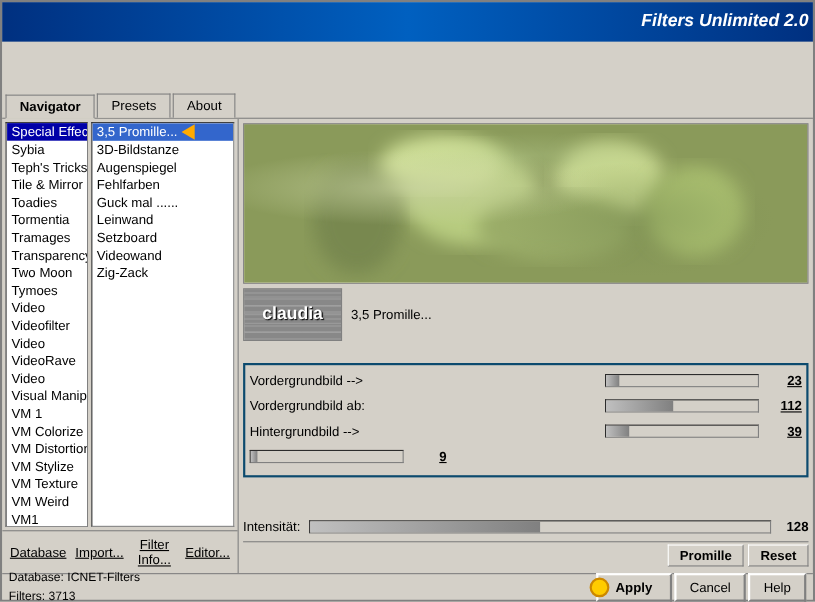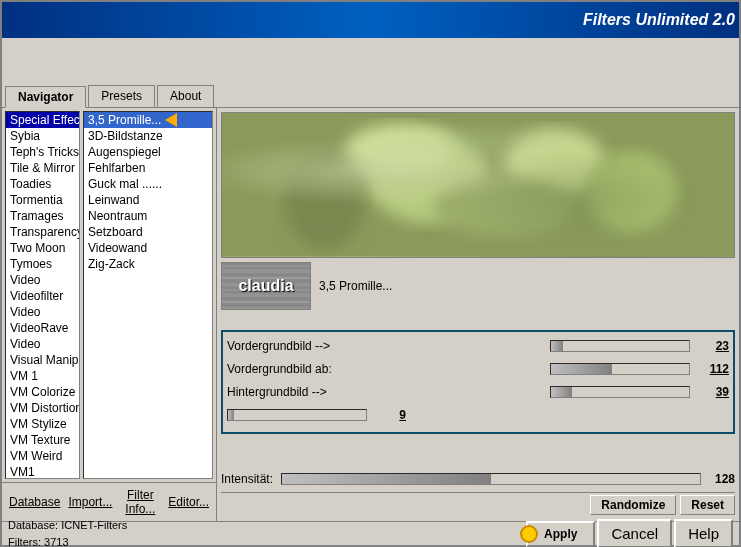--- a/index.html
+++ b/index.html
@@ -351,21 +351,21 @@
       background: #ffcc00;
       border-radius: 50%;
       border: 2px solid #cc8800;
     }
 
     .btn-normal {
       background: #d4d0c8;
       border: 2px solid;
       border-color: #fff #808080 #808080 #fff;
       padding: 4px 12px;
-      font-size: 15px;
+      font-size: 12px;
       cursor: pointer;
     }
 
     
     .sublist-item.selected-highlight {
       background: #3366cc;
       color: white;
     }
   </style>
 </head>
@@ -428,21 +428,20 @@
         <div class="right-sublist">
           <div class="sublist-item selected-highlight" style="display:flex;align-items:center;">
             <span>3,5 Promille...</span>
             <span style="display:inline-block;margin-left:4px;width:0;height:0;border-top:7px solid transparent;border-bottom:7px solid transparent;border-right:12px solid #ffaa00;"></span>
           </div>
           <div class="sublist-item">3D-Bildstanze</div>
           <div class="sublist-item">Augenspiegel</div>
           <div class="sublist-item">Fehlfarben</div>
           <div class="sublist-item">Guck mal ......</div>
           <div class="sublist-item">Leinwand</div>
-          <div class="sublist-item">Neontraum</div>
           <div class="sublist-item">Setzboard</div>
           <div class="sublist-item">Videowand</div>
           <div class="sublist-item">Zig-Zack</div>
         </div>
       </div>
 
       <div class="left-bottom">
         <button class="btn-underline">Database</button>
         <button class="btn-underline">Import...</button>
         <button class="btn-underline">Filter Info...</button>
@@ -521,21 +520,21 @@
 
       <div class="intensity-row">
         <span class="intensity-label">Intensität:</span>
         <div class="intensity-slider">
           <div style="width:50%;height:100%;background:linear-gradient(to right,#c0c0c0,#808080);"></div>
         </div>
         <span class="intensity-value">128</span>
       </div>
 
       <div class="right-bottom-btns">
-        <button class="btn-flat">Randomize</button>
+        <button class="btn-flat">Promille</button>
         <button class="btn-flat">Reset</button>
       </div>
     </div>
   </div>
 
   <div class="status-bar">
     <div class="status-left">
       <div>
         <span>Database:</span>
         <span>ICNET-Filters</span>

